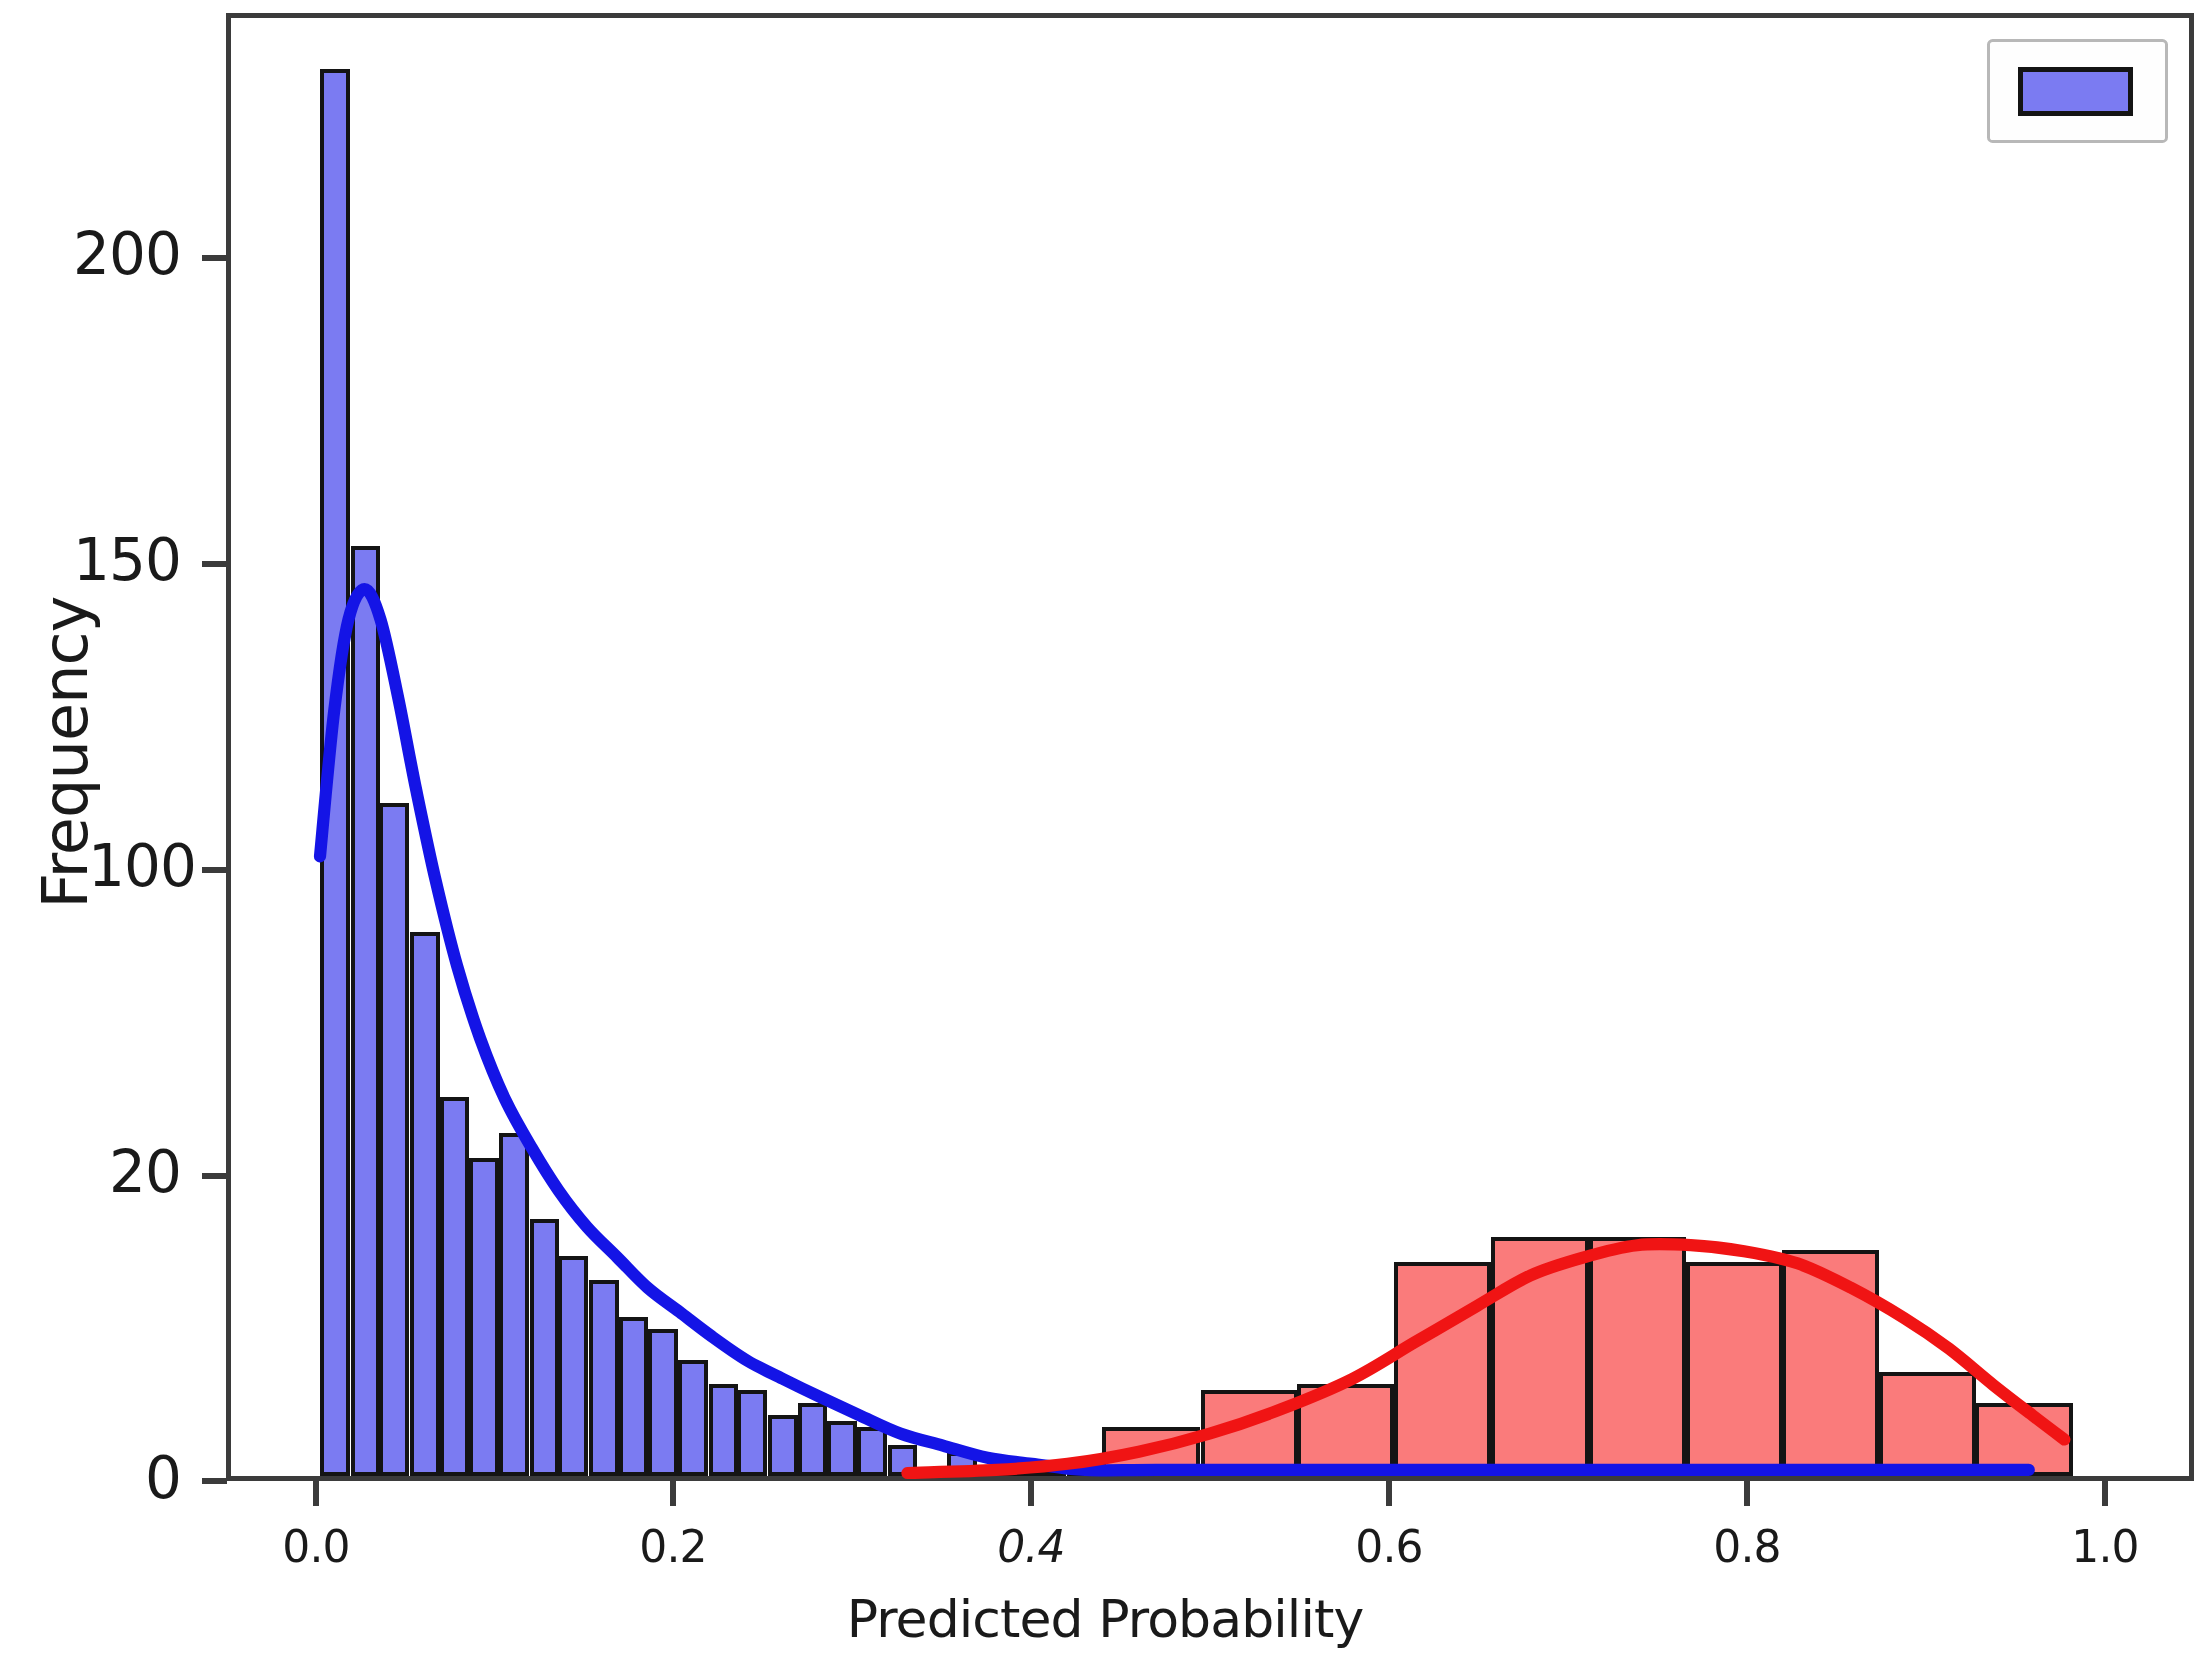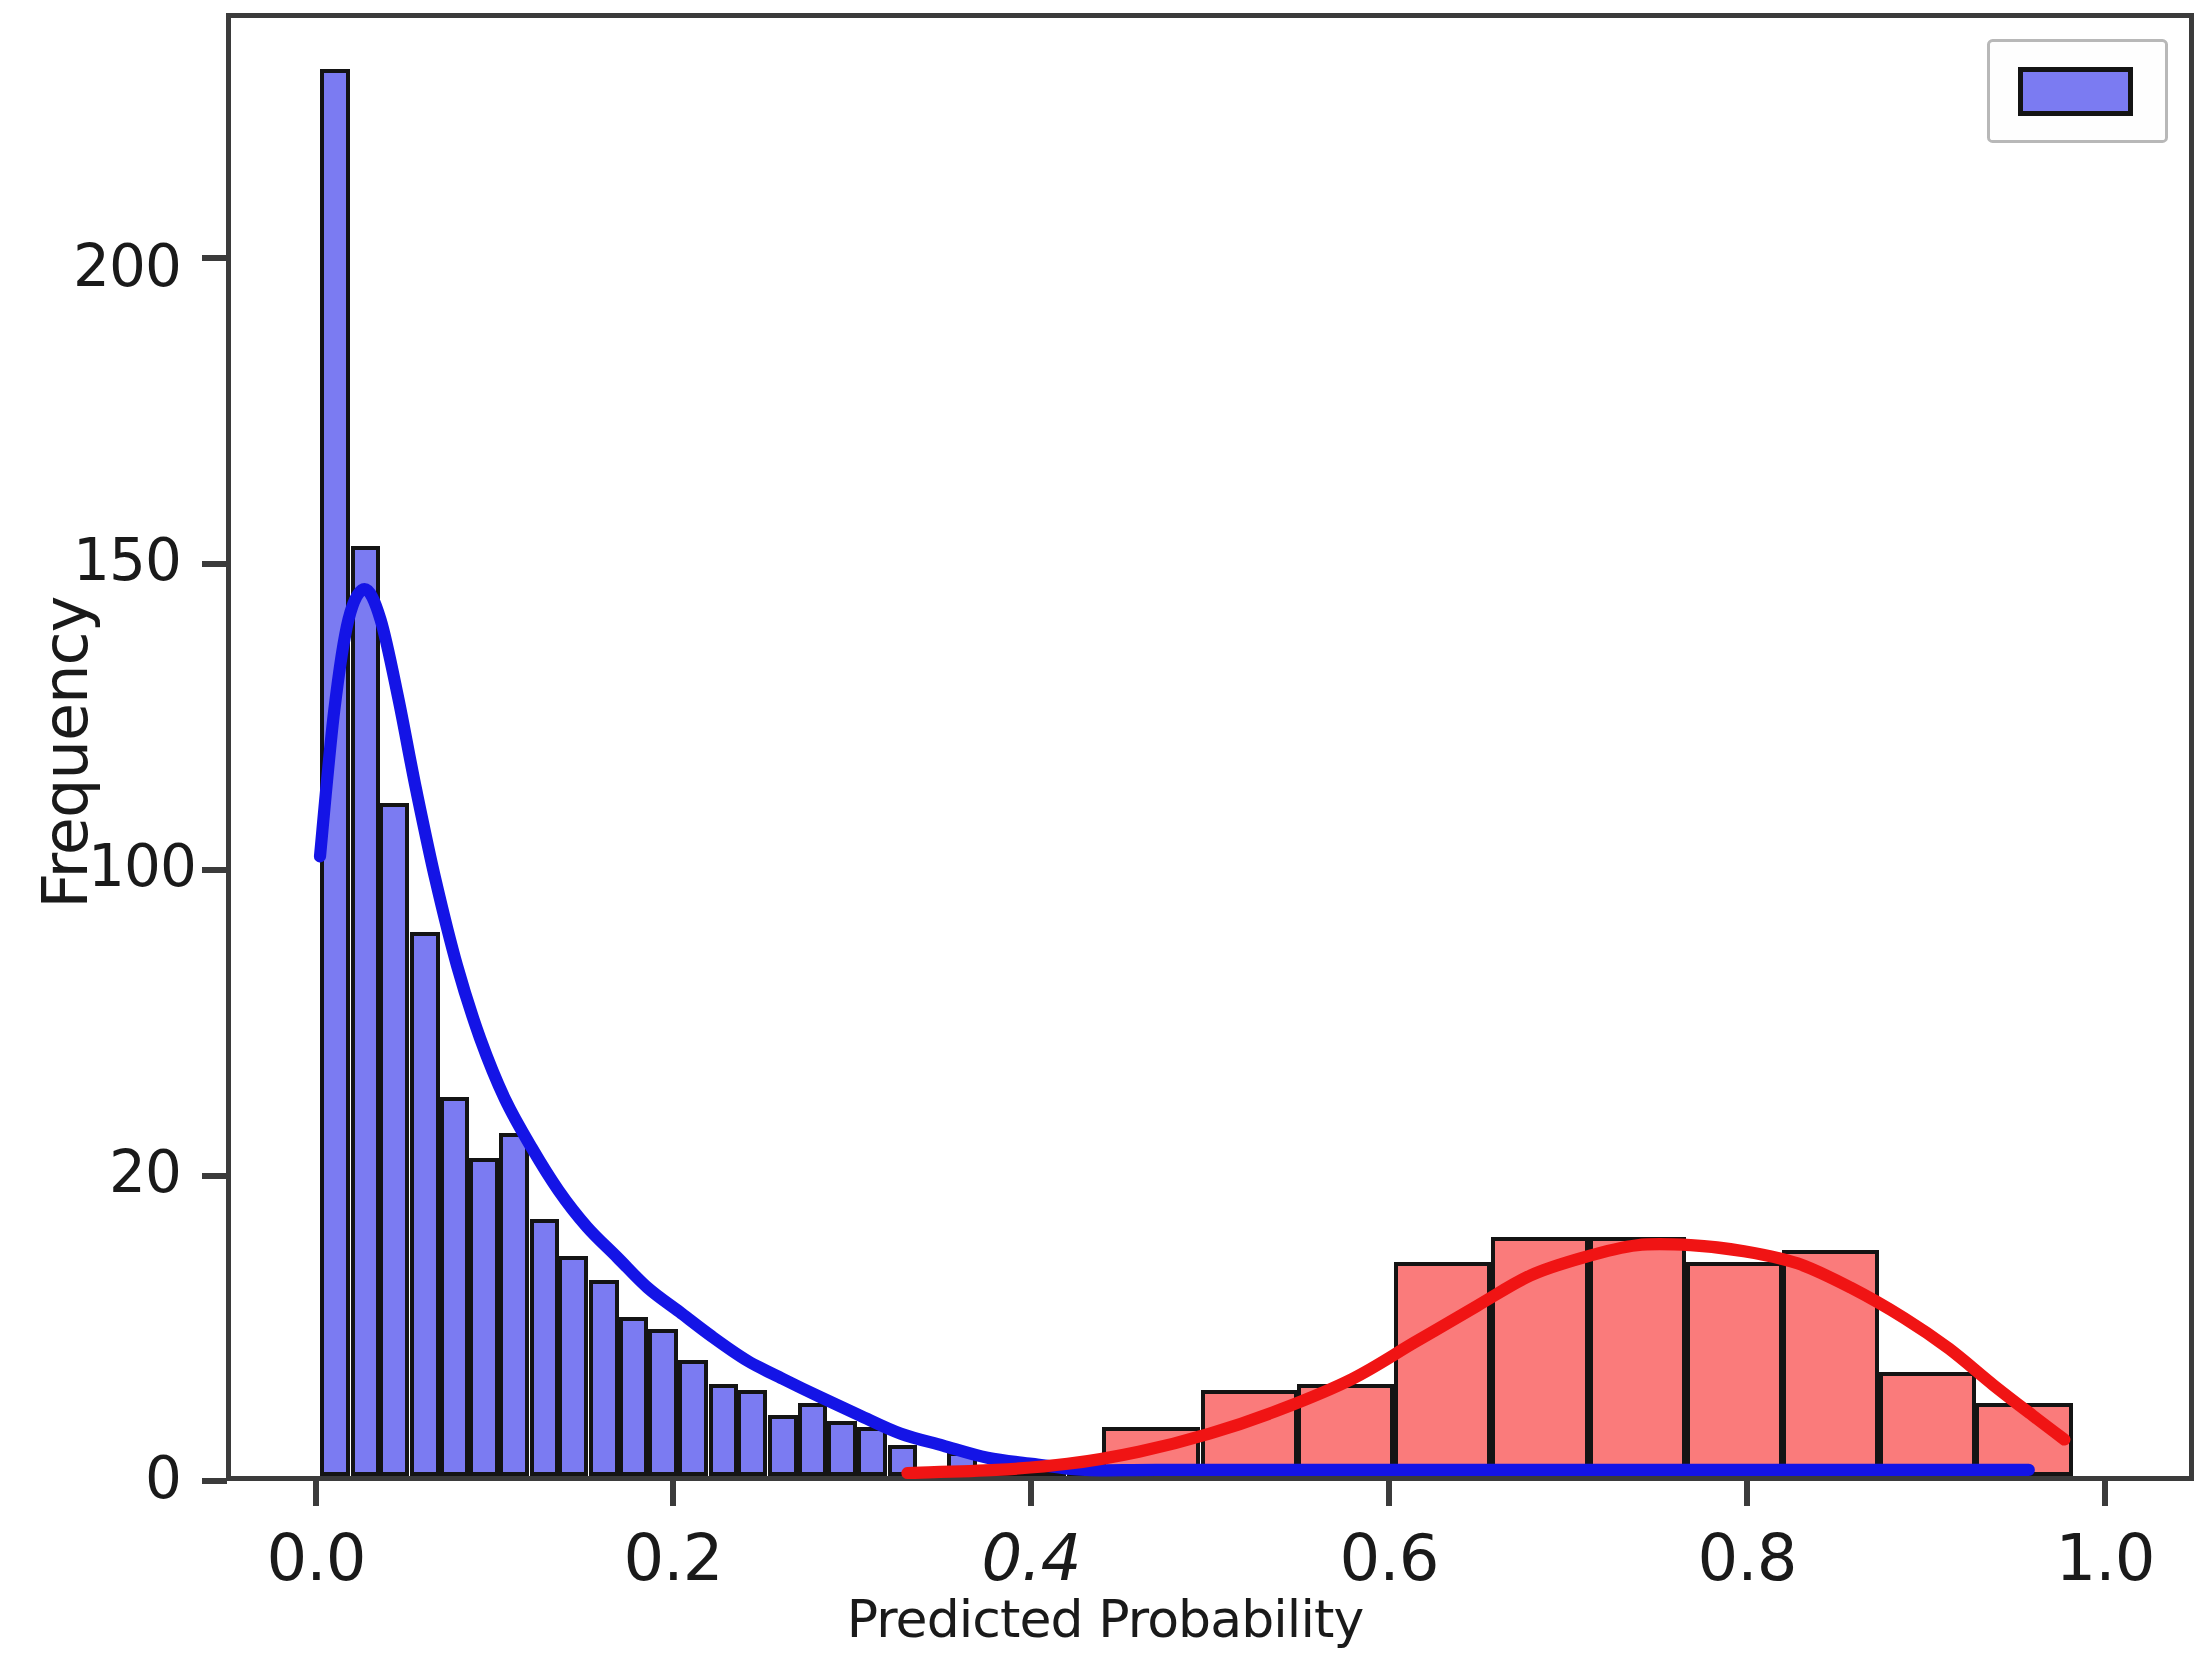--- a/index.html
+++ b/index.html
@@ -51,21 +51,21 @@
   }
   .xtick-mark {
     position: absolute;
     width: 5.6px;
     height: 24.5px;
     background: #3b3b3b;
   }
   .xtick-label {
     position: absolute;
     text-align: center;
-    font-size: 64px;
+    font-size: 44px;
     color: #1a1a1a;
     font-family: "DejaVu Sans", sans-serif;
     letter-spacing: -0.9px;
     white-space: nowrap;
   }
   
   #xlabel {
     position: absolute;
     left: 0;
     top: 1589px;
@@ -152,21 +152,21 @@
   <div id="y-ticks">
       <div class="ytick-mark" style="left: 202px; top: 1478px;"></div>
       <div class="ytick-label" style="left: 0px; width: 181px; top: 1444px;">0</div>
       <div class="ytick-mark" style="left: 202px; top: 1173px;"></div>
       <div class="ytick-label" style="left: 0px; width: 181px; top: 1138px;">20</div>
       <div class="ytick-mark" style="left: 202px; top: 867px;"></div>
       <div class="ytick-label" style="left: 15px; width: 181px; top: 832px;">100</div>
       <div class="ytick-mark" style="left: 202px; top: 561px;"></div>
       <div class="ytick-label" style="left: 0px; width: 181px; top: 526px;">150</div>
       <div class="ytick-mark" style="left: 202px; top: 255px;"></div>
-      <div class="ytick-label" style="left: 0px; width: 181px; top: 220px; margin-top: 12px;">200</div>
+      <div class="ytick-label" style="left: 0px; width: 181px; top: 220px;">200</div>
     </div>
 
   <div id="plot-frame">
     <div id="plot-area">
       <div id="bars-blue">
           <div class="bar blue" style="left: 89px; width: 30px; height: 1407px;"></div>
           <div class="bar blue" style="left: 120px; width: 29px; height: 930px;"></div>
           <div class="bar blue" style="left: 148px; width: 30px; height: 673px;"></div>
           <div class="bar blue" style="left: 179px; width: 30px; height: 544px;"></div>
           <div class="bar blue" style="left: 209px; width: 29px; height: 379px;"></div>

